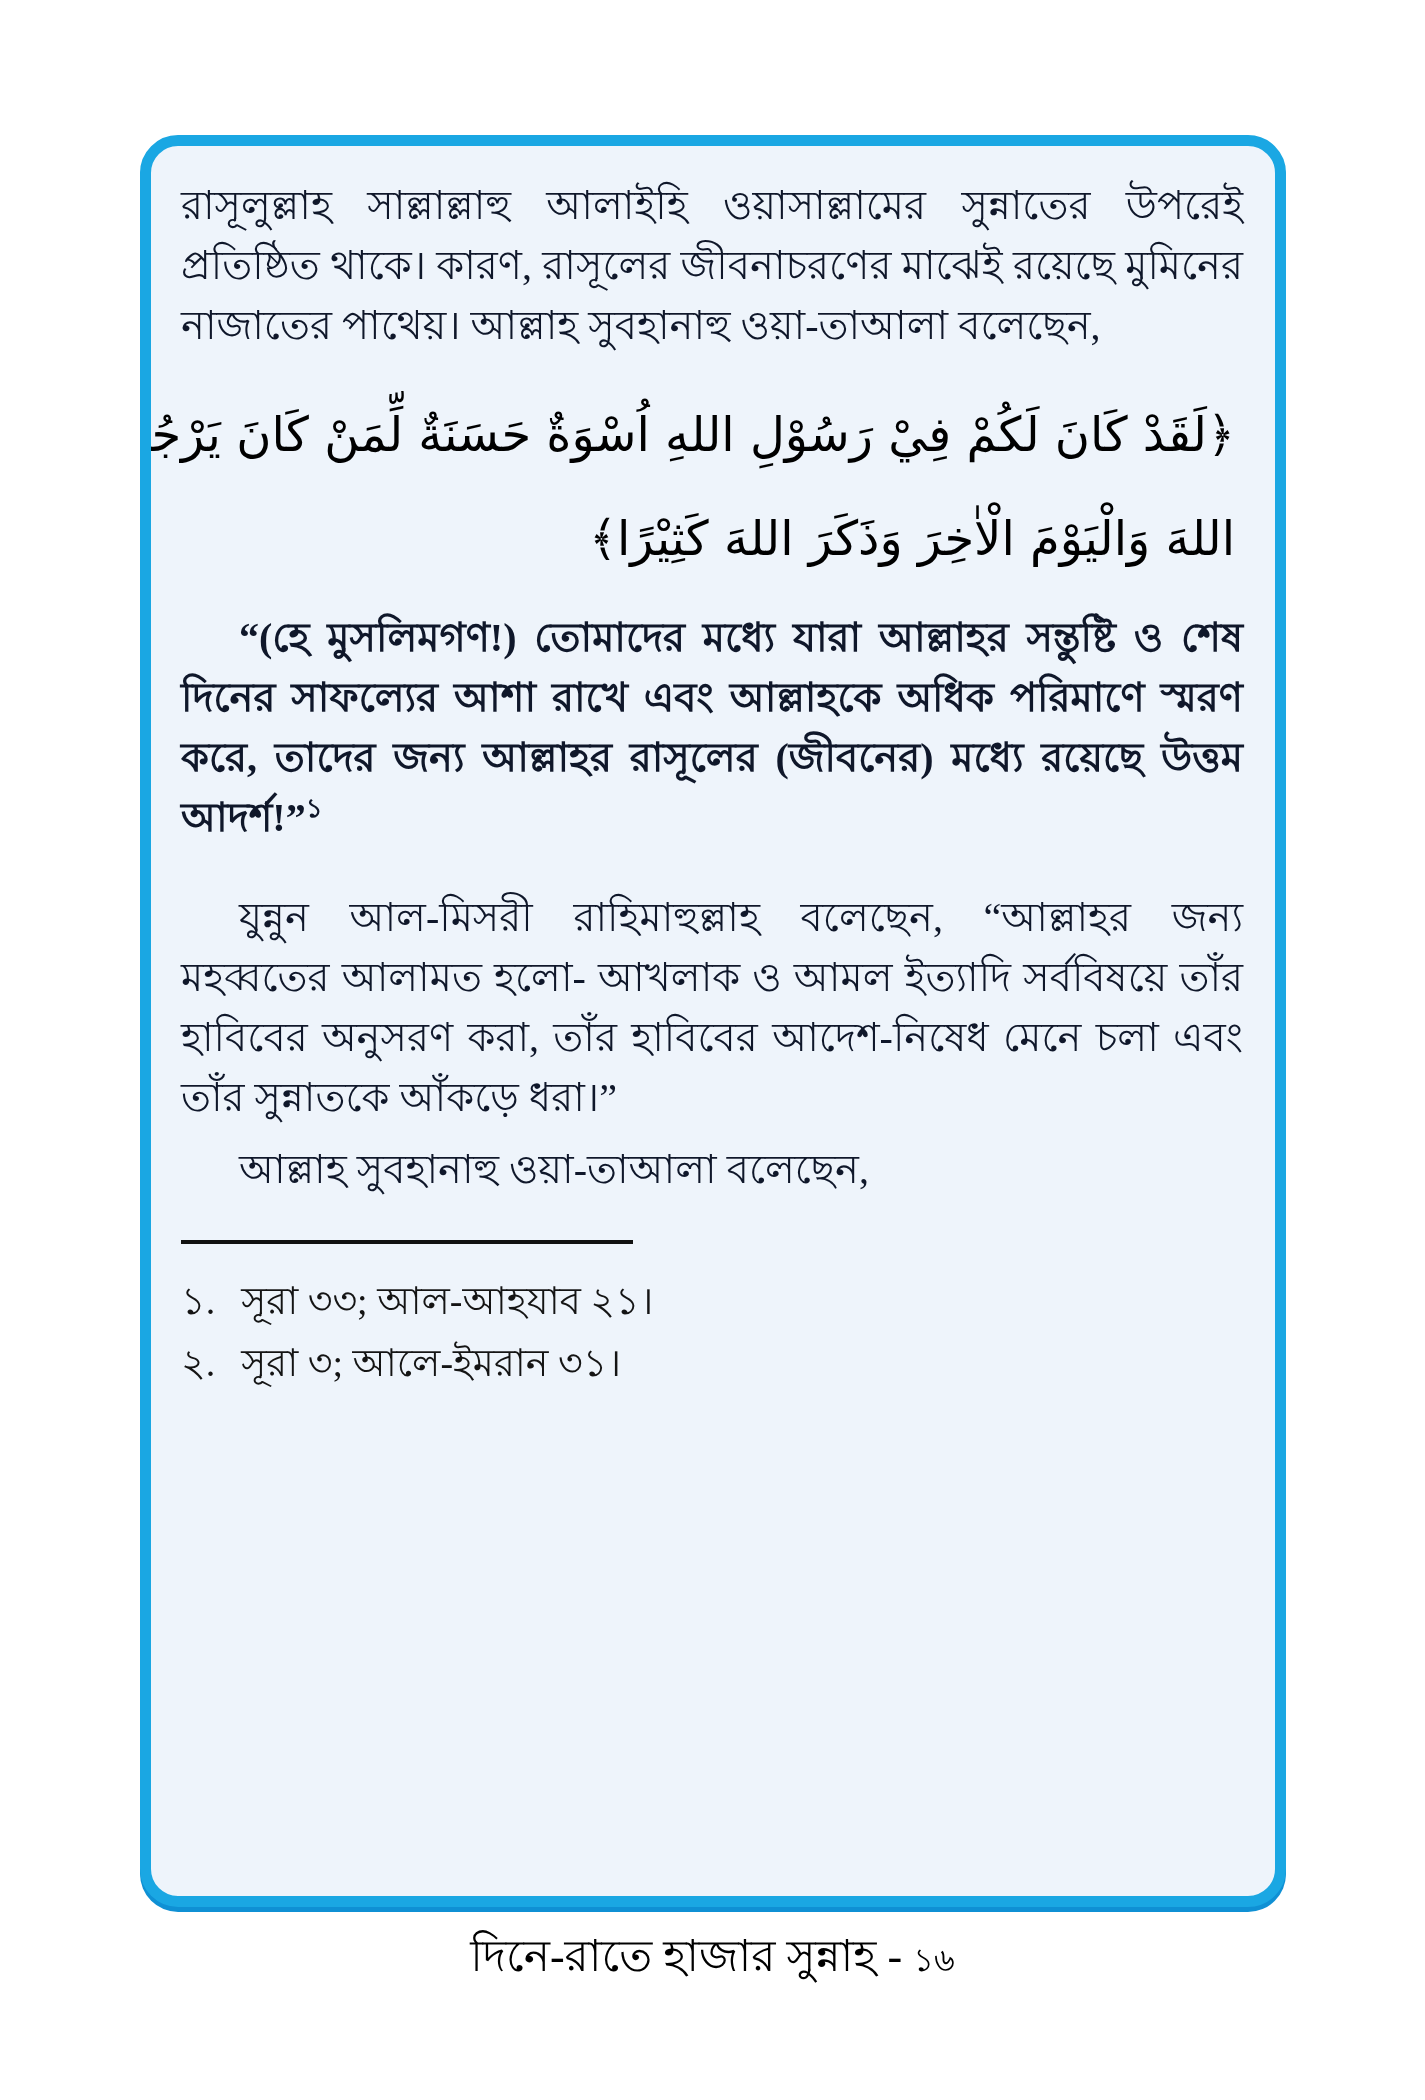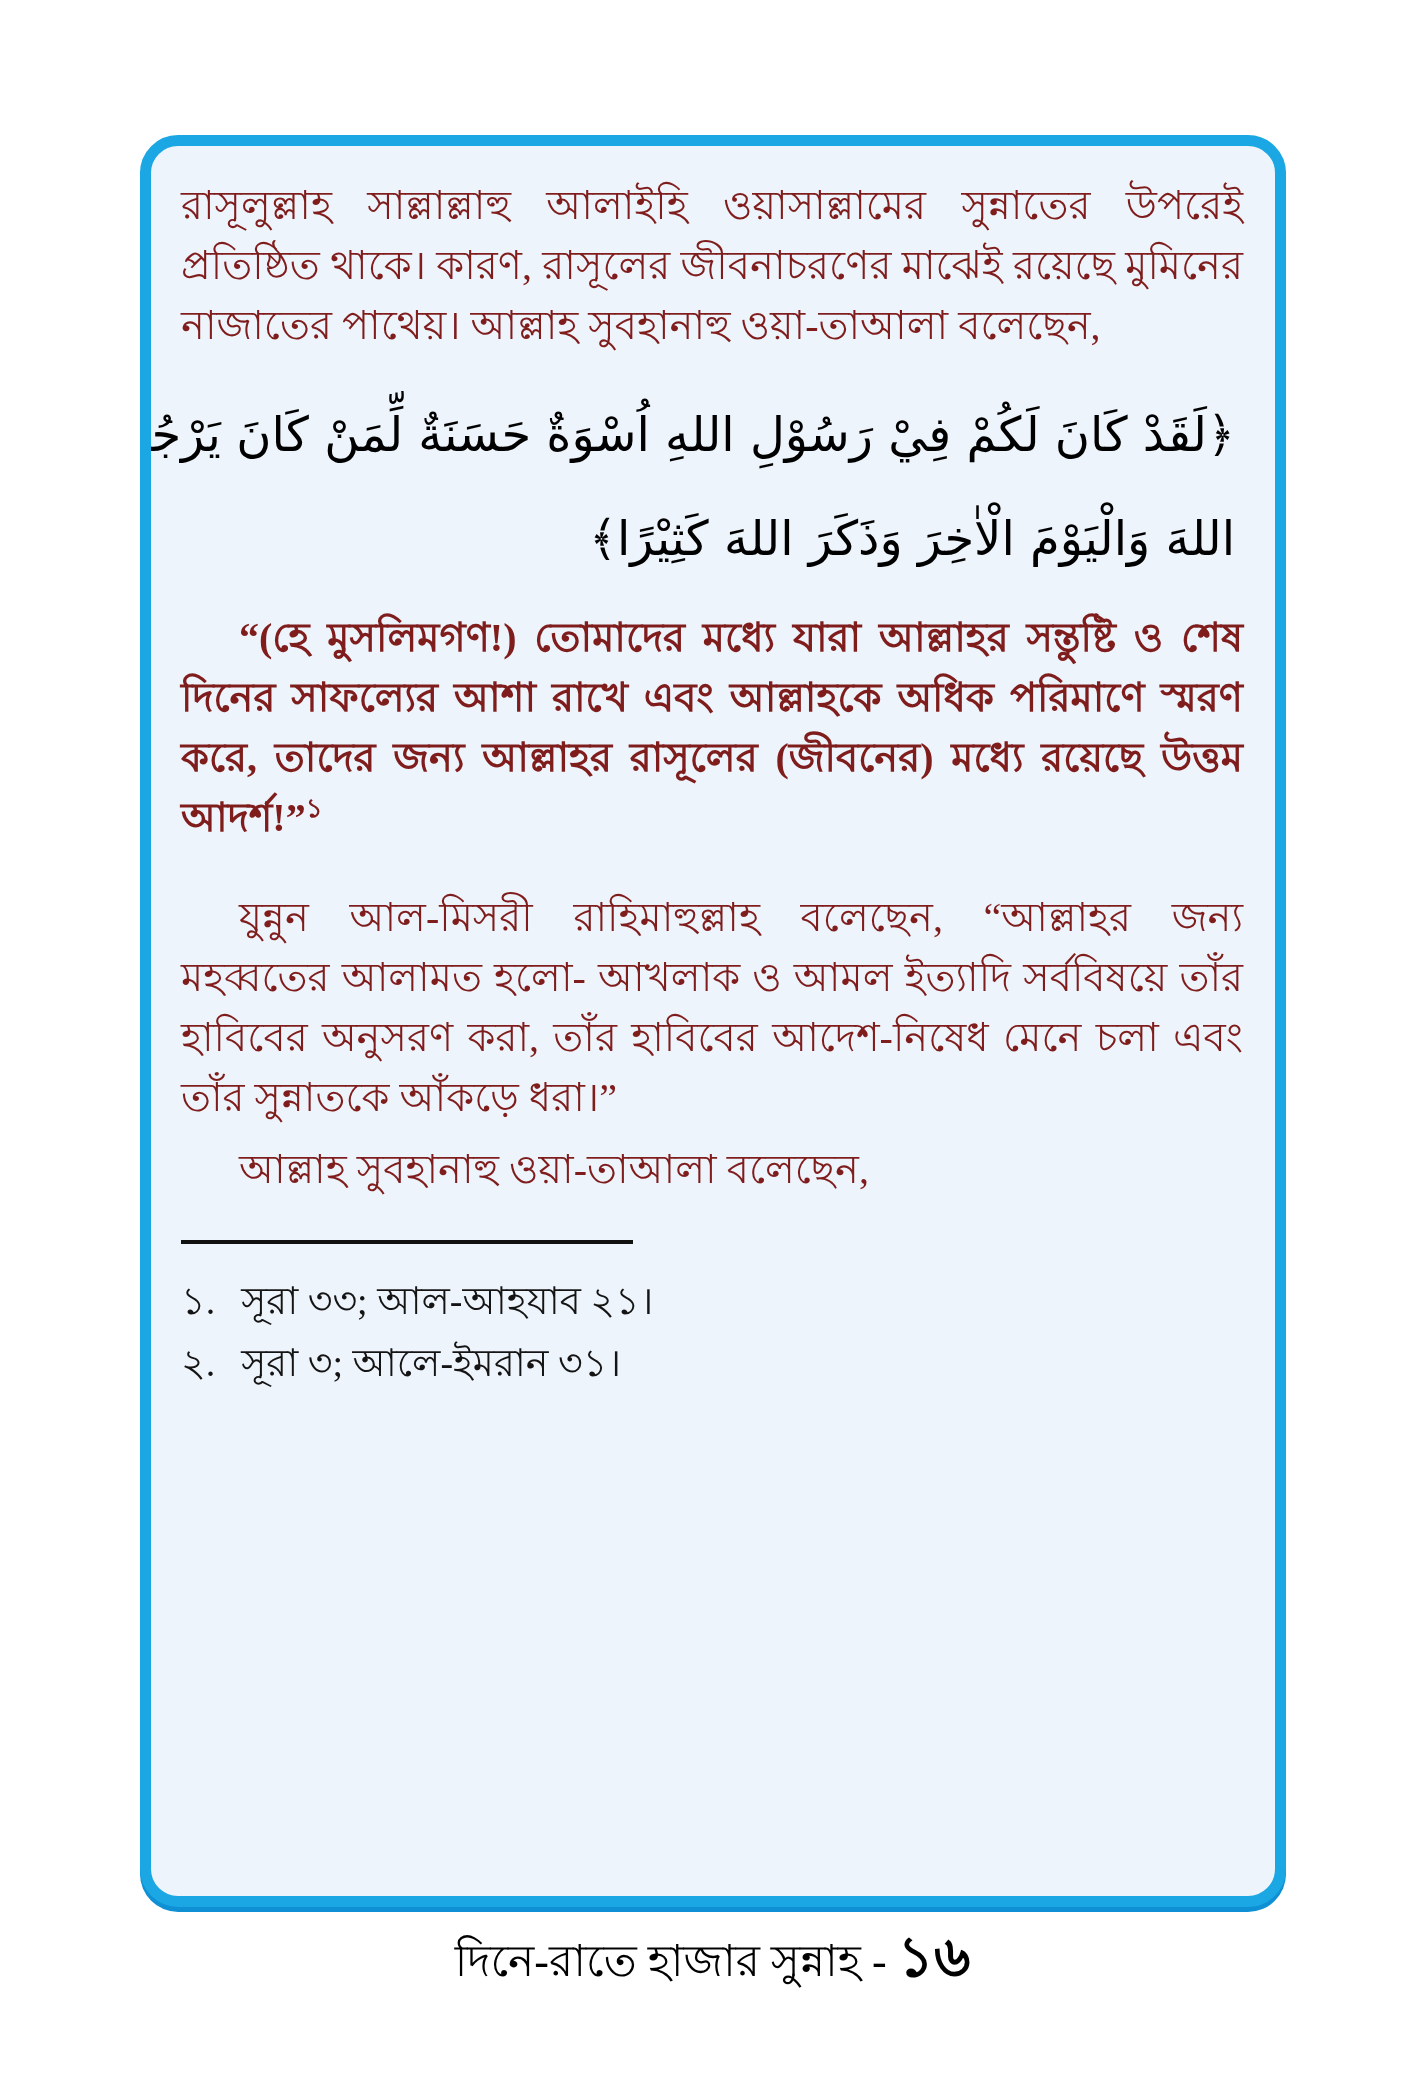--- a/index.html
+++ b/index.html
@@ -18,21 +18,21 @@
     border: 11px solid #1aa7e3;
     border-radius: 38px;
     box-shadow: 0 5px 0 #0f90d4;
     padding: 22px 32px 0 30px;
     overflow: hidden;
   }
   .para {
     font-size: 40px;
     line-height: 60px;
     text-align: justify;
-    color: #7f1d1d;
+    color: #0f172a;
   }
   .para.indent { text-indent: 58px; }
   .para-intro { margin-top: 8px; }
   .arabic-verse {
     direction: rtl;
     text-align: right;
     font-family: "DejaVu Sans", sans-serif;
     font-size: 48px;
     color: #000000;
   }
@@ -72,22 +72,22 @@
   .page-footer {
     position: absolute;
     left: 0; top: 1928px;
     width: 100%;
     text-align: center;
     font-size: 44px;
     line-height: 58px;
     color: #000000;
   }
   .page-footer .page-number {
-    font-weight: bold;
-    font-size: 56px;
+    font-weight: normal;
+    font-size: 32px;
   }
 </style>
 </head>
 <body>
 
 <div class="content-box">
 
   <p class="para para-intro">রাসূলুল্লাহ সাল্লাল্লাহু আলাইহি ওয়াসাল্লামের সুন্নাতের উপরেই প্রতিষ্ঠিত থাকে। কারণ, রাসূলের জীবনাচরণের মাঝেই রয়েছে মুমিনের নাজাতের পাথেয়। আল্লাহ সুবহানাহু ওয়া-তাআলা বলেছেন,</p>
 
   <div class="arabic-verse verse-1">

